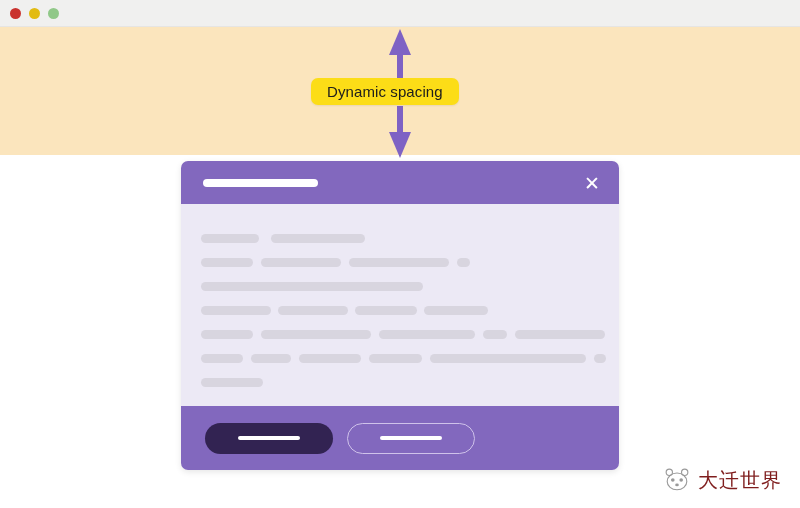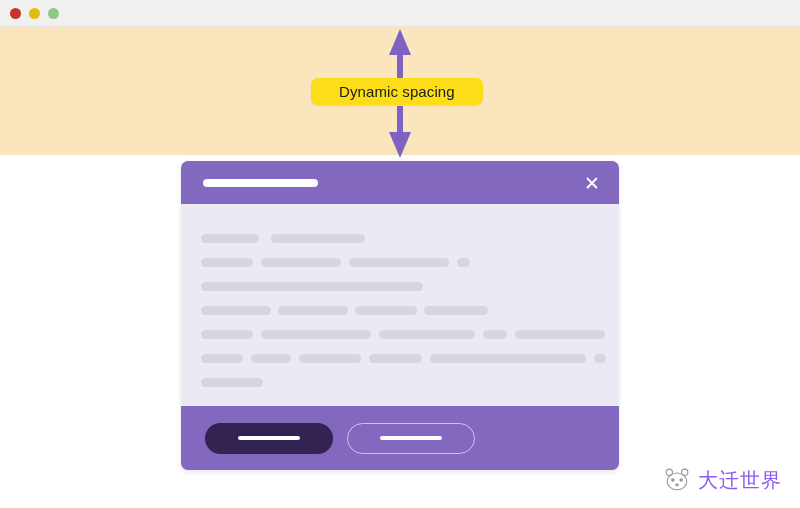--- a/index.html
+++ b/index.html
@@ -62,21 +62,21 @@
     height: 133px;
   }
   .arrow-svg { display: block; }
 
   
   .badge {
     position: absolute;
     left: 311px;
     top: 78px;
     height: 27px;
-    padding: 0 28px;
+    padding: 0 16px;
     background: #fcdd17;
     border-radius: 7px;
     display: flex;
     align-items: center;
     justify-content: center;
     color: #20201c;
     font-size: 15px;
     letter-spacing: 0.1px;
     white-space: nowrap;
     box-shadow: 0 1px 2px rgba(0,0,0,0.07);
@@ -197,21 +197,21 @@
     gap: 7px;
   }
   .wm-logo {
     width: 28px;
     height: 28px;
     display: block;
     opacity: 0.75;
   }
   .wm-text {
     font-size: 20px;
-    color: #8b5cf6;
+    color: #7f1d1d;
     font-family: "DejaVu Sans", sans-serif;
     letter-spacing: 1px;
     white-space: nowrap;
     text-align: right;
   }
 </style>
 </head>
 <body>
 
 <div id="root">

